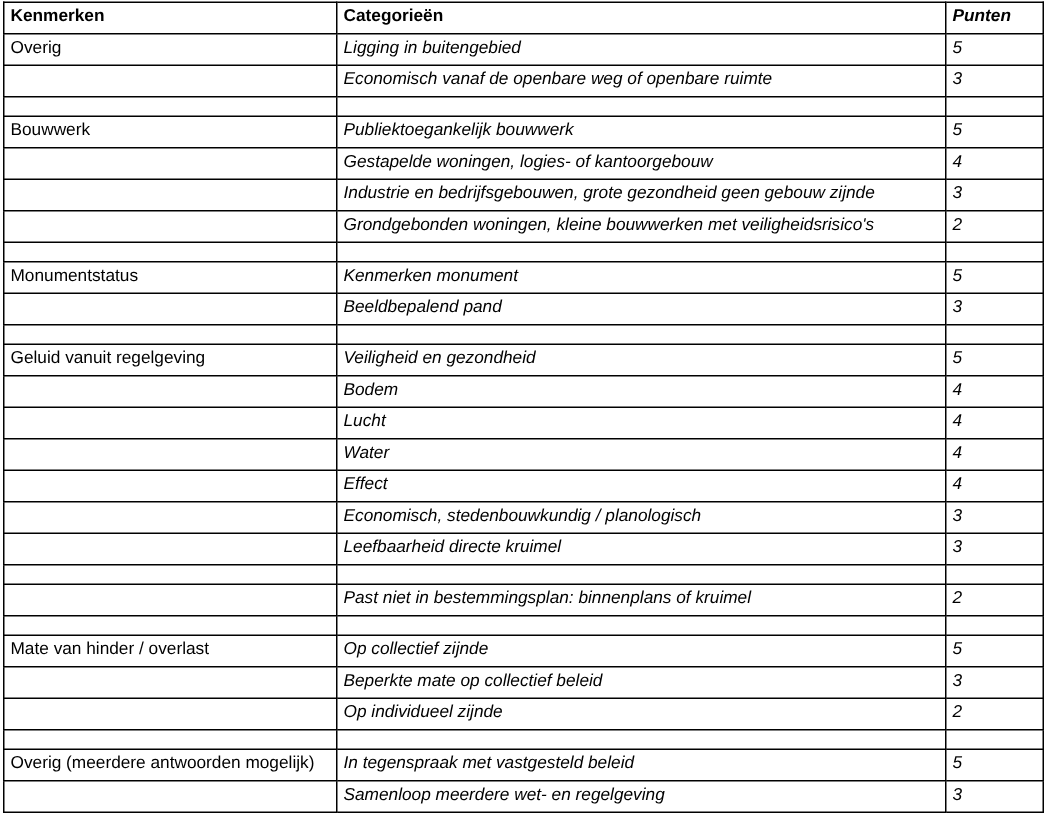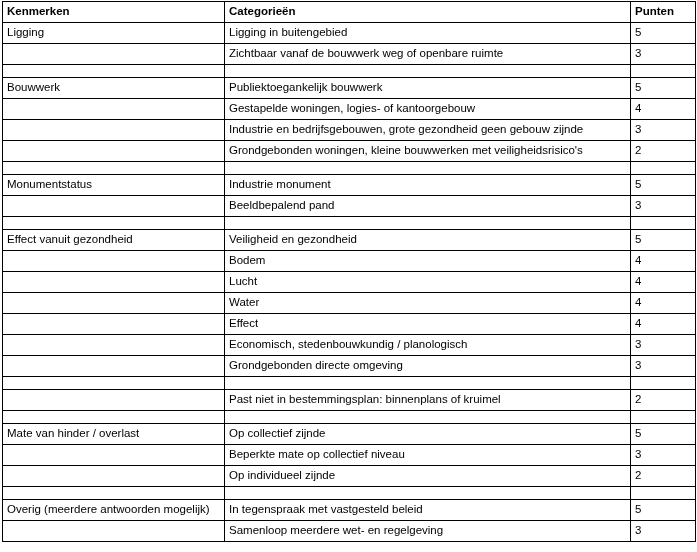--- a/index.html
+++ b/index.html
@@ -43,29 +43,31 @@
   }
   table.score-table th {
     font-weight: bold;
   }
   col.c-kenmerk { width: 222px; }
   col.c-categorie { width: 406px; }
   col.c-punten { width: 65px; }
 
   td.punten, th.punten {
     text-align: center;
+    font-style: italic;
   }
   tr.header-row td, tr.header-row th {
     font-weight: bold;
   }
   td.kenmerk {
     padding-left: 5px;
   }
   td.categorie {
     padding-left: 5px;
+    font-style: italic;
   }
   .spacer-row td {
     height: 14px;
   }
 </style>
 </head>
 <body>
 
 <div class="page">
   <table class="score-table">
@@ -76,27 +78,27 @@
     </colgroup>
     <thead>
       <tr class="header-row">
         <th class="kenmerk">Kenmerken</th>
         <th class="categorie">Categorieën</th>
         <th class="punten">Punten</th>
       </tr>
     </thead>
     <tbody>
         <tr>
-          <td class="kenmerk">Ligging</td>
+          <td class="kenmerk">Overig</td>
           <td class="categorie">Ligging in buitengebied</td>
           <td class="punten">5</td>
         </tr>
         <tr>
           <td class="kenmerk"></td>
-          <td class="categorie">Zichtbaar vanaf de bouwwerk weg of openbare ruimte</td>
+          <td class="categorie">Economisch vanaf de openbare weg of openbare ruimte</td>
           <td class="punten">3</td>
         </tr>
         <tr class="spacer-row">
           <td class="kenmerk"></td>
           <td class="categorie"></td>
           <td class="punten"></td>
         </tr>
         <tr>
           <td class="kenmerk">Bouwwerk</td>
           <td class="categorie">Publiektoegankelijk bouwwerk</td>
@@ -117,35 +119,35 @@
           <td class="categorie">Grondgebonden woningen, kleine bouwwerken met veiligheidsrisico's</td>
           <td class="punten">2</td>
         </tr>
         <tr class="spacer-row">
           <td class="kenmerk"></td>
           <td class="categorie"></td>
           <td class="punten"></td>
         </tr>
         <tr>
           <td class="kenmerk">Monumentstatus</td>
-          <td class="categorie">Industrie monument</td>
+          <td class="categorie">Kenmerken monument</td>
           <td class="punten">5</td>
         </tr>
         <tr>
           <td class="kenmerk"></td>
           <td class="categorie">Beeldbepalend pand</td>
           <td class="punten">3</td>
         </tr>
         <tr class="spacer-row">
           <td class="kenmerk"></td>
           <td class="categorie"></td>
           <td class="punten"></td>
         </tr>
         <tr>
-          <td class="kenmerk">Effect vanuit gezondheid</td>
+          <td class="kenmerk">Geluid vanuit regelgeving</td>
           <td class="categorie">Veiligheid en gezondheid</td>
           <td class="punten">5</td>
         </tr>
         <tr>
           <td class="kenmerk"></td>
           <td class="categorie">Bodem</td>
           <td class="punten">4</td>
         </tr>
         <tr>
           <td class="kenmerk"></td>
@@ -162,21 +164,21 @@
           <td class="categorie">Effect</td>
           <td class="punten">4</td>
         </tr>
         <tr>
           <td class="kenmerk"></td>
           <td class="categorie">Economisch, stedenbouwkundig / planologisch</td>
           <td class="punten">3</td>
         </tr>
         <tr>
           <td class="kenmerk"></td>
-          <td class="categorie">Grondgebonden directe omgeving</td>
+          <td class="categorie">Leefbaarheid directe kruimel</td>
           <td class="punten">3</td>
         </tr>
         <tr class="spacer-row">
           <td class="kenmerk"></td>
           <td class="categorie"></td>
           <td class="punten"></td>
         </tr>
         <tr>
           <td class="kenmerk"></td>
           <td class="categorie">Past niet in bestemmingsplan: binnenplans of kruimel</td>
@@ -187,21 +189,21 @@
           <td class="categorie"></td>
           <td class="punten"></td>
         </tr>
         <tr>
           <td class="kenmerk">Mate van hinder / overlast</td>
           <td class="categorie">Op collectief zijnde</td>
           <td class="punten">5</td>
         </tr>
         <tr>
           <td class="kenmerk"></td>
-          <td class="categorie">Beperkte mate op collectief niveau</td>
+          <td class="categorie">Beperkte mate op collectief beleid</td>
           <td class="punten">3</td>
         </tr>
         <tr>
           <td class="kenmerk"></td>
           <td class="categorie">Op individueel zijnde</td>
           <td class="punten">2</td>
         </tr>
         <tr class="spacer-row">
           <td class="kenmerk"></td>
           <td class="categorie"></td>

